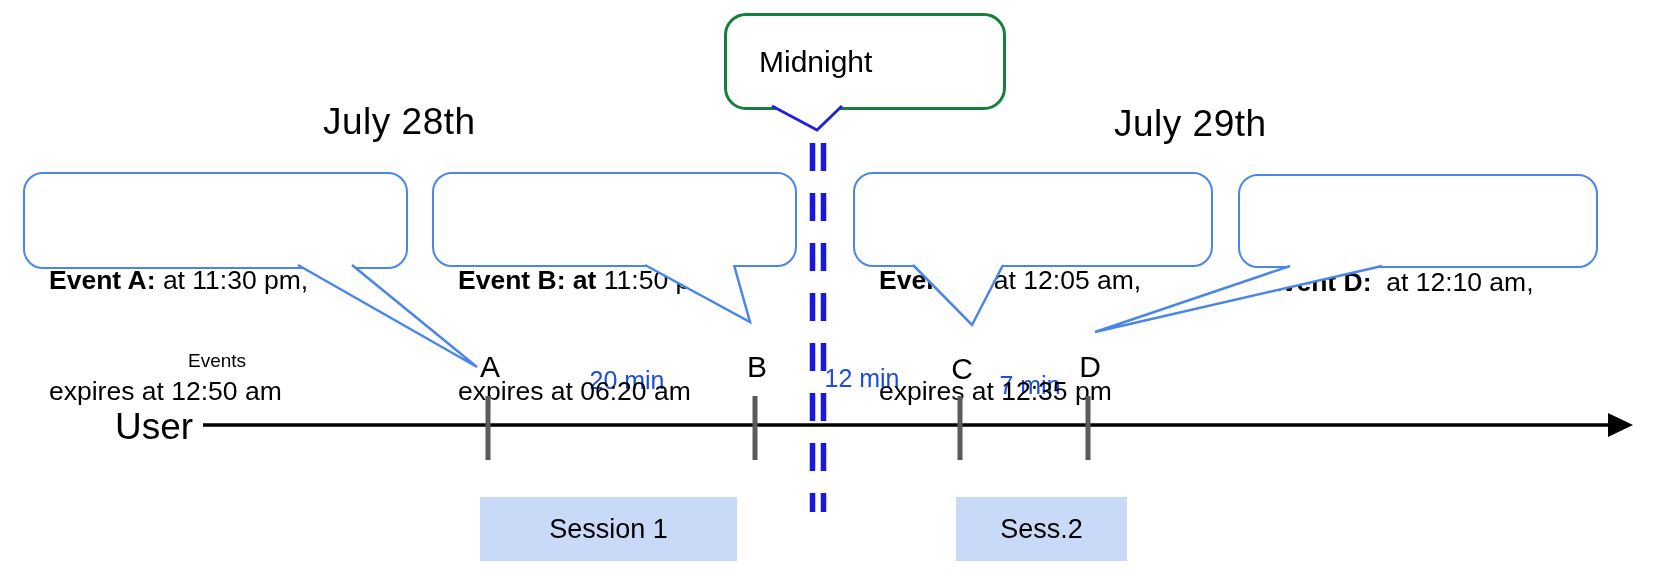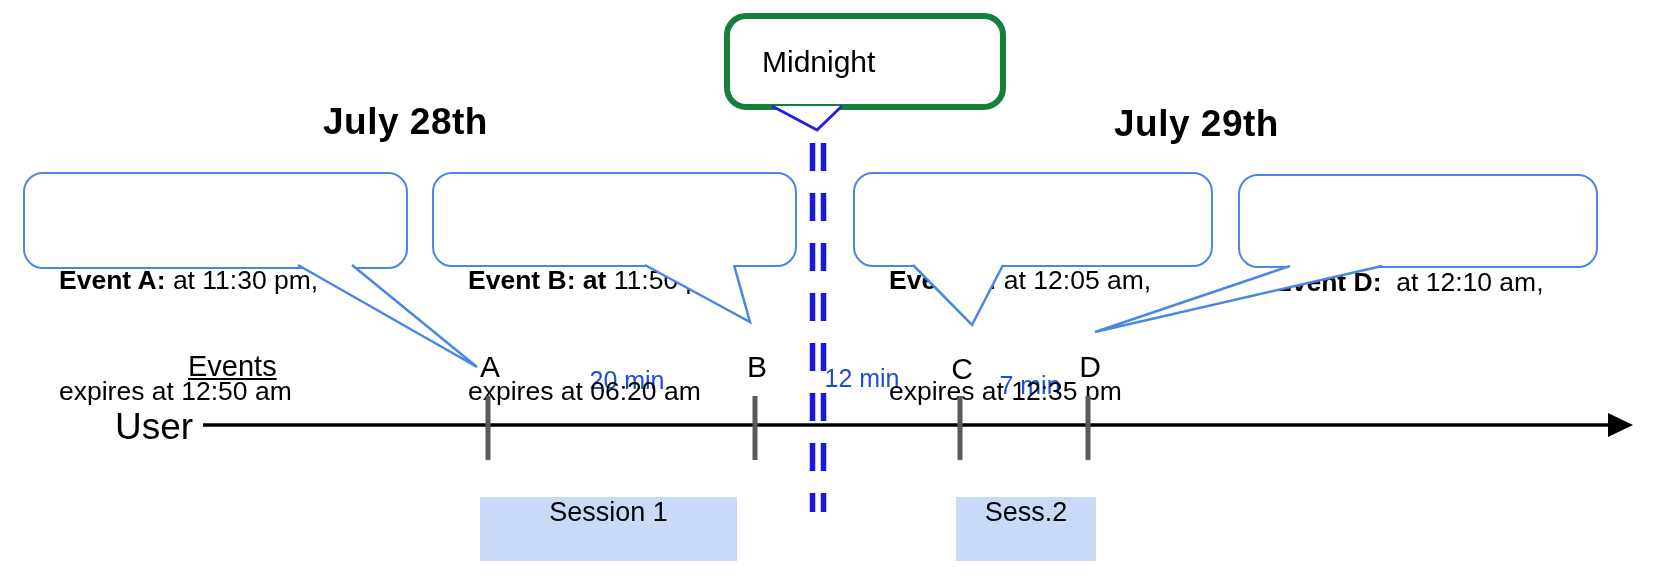--- a/index.html
+++ b/index.html
@@ -1,40 +1,40 @@
 <!DOCTYPE html>
 <html><head>
 <meta charset="utf-8">
 <style>
   html,body{margin:0;padding:0;background:#fff;}
   #canvas{
     position:relative;width:1668px;height:578px;background:#fff;overflow:hidden;
     font-family:"Liberation Sans", sans-serif;color:#000;
   }
   .abs{position:absolute;}
-  .date-header{font-size:37px;letter-spacing:.5px;font-weight:bold;}
+  .date-header{font-size:37px;letter-spacing:.5px;}
   .callout{
     position:absolute;background:#fff;border:2.5px solid #4a86e8;border-radius:20px;
-    box-sizing:border-box;font-size:26.5px;line-height:37px;padding:14px 12px 0 34px;
+    box-sizing:border-box;font-size:26.5px;line-height:37px;padding:14px 12px 0 24px;
     white-space:pre;z-index:2;
   }
   .callout .b{font-weight:bold;}
   .midnight{
     position:absolute;left:724px;top:13px;width:282px;height:97px;background:#fff;
-    border:6px solid #15803d;border-radius:22px;box-sizing:border-box;
+    border:3px solid #15803d;border-radius:22px;box-sizing:border-box;
     font-size:30px;display:flex;align-items:center;padding-left:32px;z-index:2;
   }
   .small-label{font-size:25px;color:#1d4ed8;transform:translateX(-50%);white-space:nowrap;}
   .tick-label{font-size:30px;transform:translateX(-50%);}
   .session{
     position:absolute;top:497px;height:64px;background:#c9daf8;z-index:1;
-    display:flex;align-items:flex-start;justify-content:center;font-size:27px;
+    display:flex;align-items:center;justify-content:center;font-size:27px;
   }
   svg.overlay{position:absolute;left:0;top:0;z-index:3;pointer-events:none;}
-  .events-label{font-size:29px;text-decoration:underline;}
+  .events-label{font-size:19px;}
   .user-label{font-size:37px;}
 </style>
 </head>
 <body>
 
 <div id="canvas">
 
   <div class="abs date-header" style="left:323px;top:101px;">July 28th</div>
   <div class="abs date-header" style="left:1102px;top:103px;margin-left:12px;">July 29th</div>
 
@@ -69,21 +69,21 @@
   <div class="abs tick-label" style="left:962px;top:352px;">C</div>
   <div class="abs tick-label" style="left:1090px;top:350px;">D</div>
 
   <div class="abs small-label" style="left:627px;top:366px;">20 min</div>
   <div class="abs small-label" style="left:862px;top:364px;">12 min</div>
   <div class="abs small-label" style="left:1030px;top:371px;">7 min</div>
 
   <div class="session" style="left:480px;width:257px;">
     <span>Session 1</span>
   </div>
-  <div class="session" style="left:956px;width:140px;">
+  <div class="session" style="left:956px;width:171px;">
     <span>Sess.2</span>
   </div>
 
   <svg class="overlay" width="1668" height="578" viewBox="0 0 1668 578">
 
     <path d="M 298 265 L 477 367 L 352 265" fill="#ffffff" stroke="#4a86e8" stroke-width="2.5"></path>
     <path d="M 645 265 L 750 322 L 734 265" fill="#ffffff" stroke="#4a86e8" stroke-width="2.5"></path>
     <path d="M 913 265 L 972 325 L 1003 265" fill="#ffffff" stroke="#4a86e8" stroke-width="2.5"></path>
     <path d="M 1290 266 L 1095 332 L 1382 266" fill="#ffffff" stroke="#4a86e8" stroke-width="2.5"></path>
 

